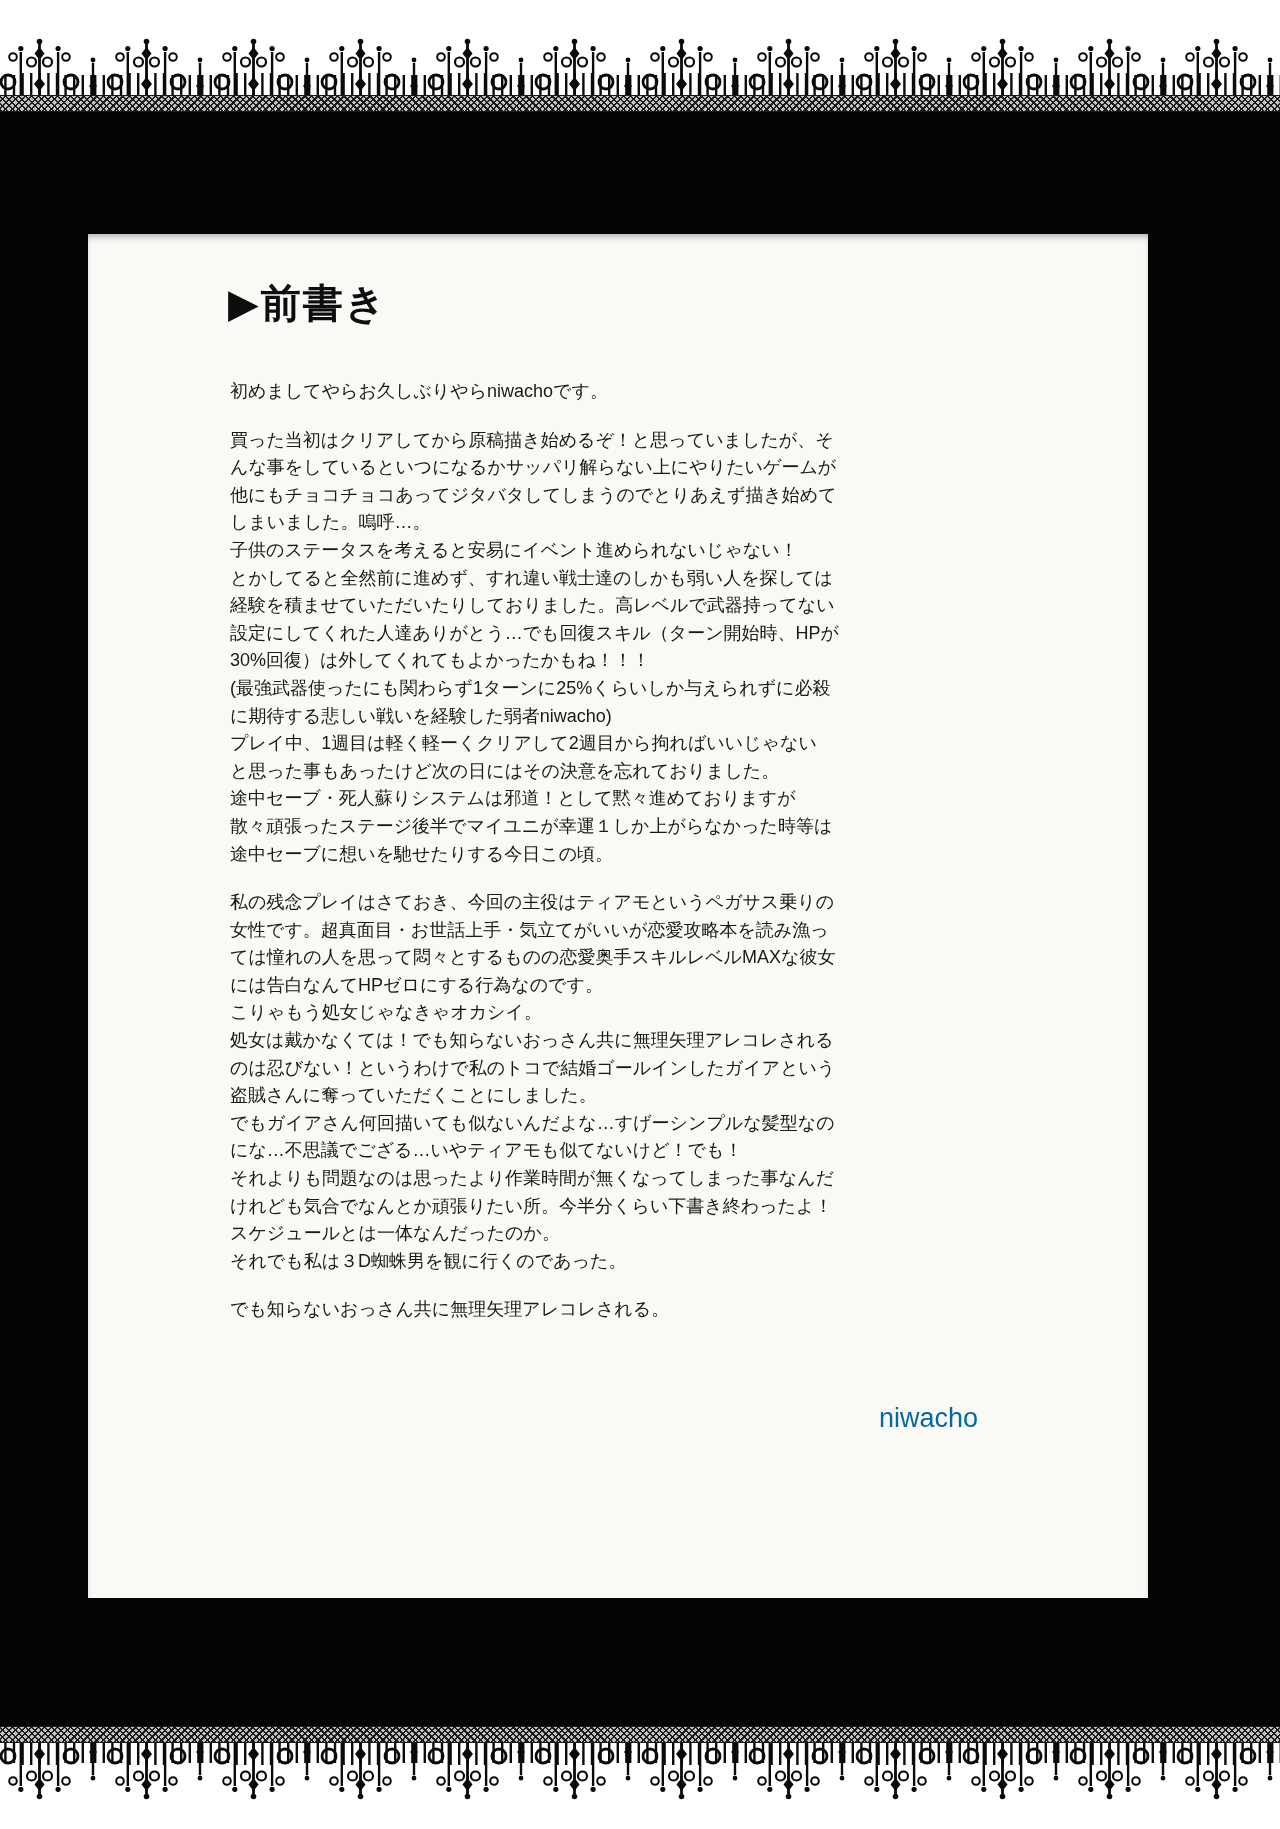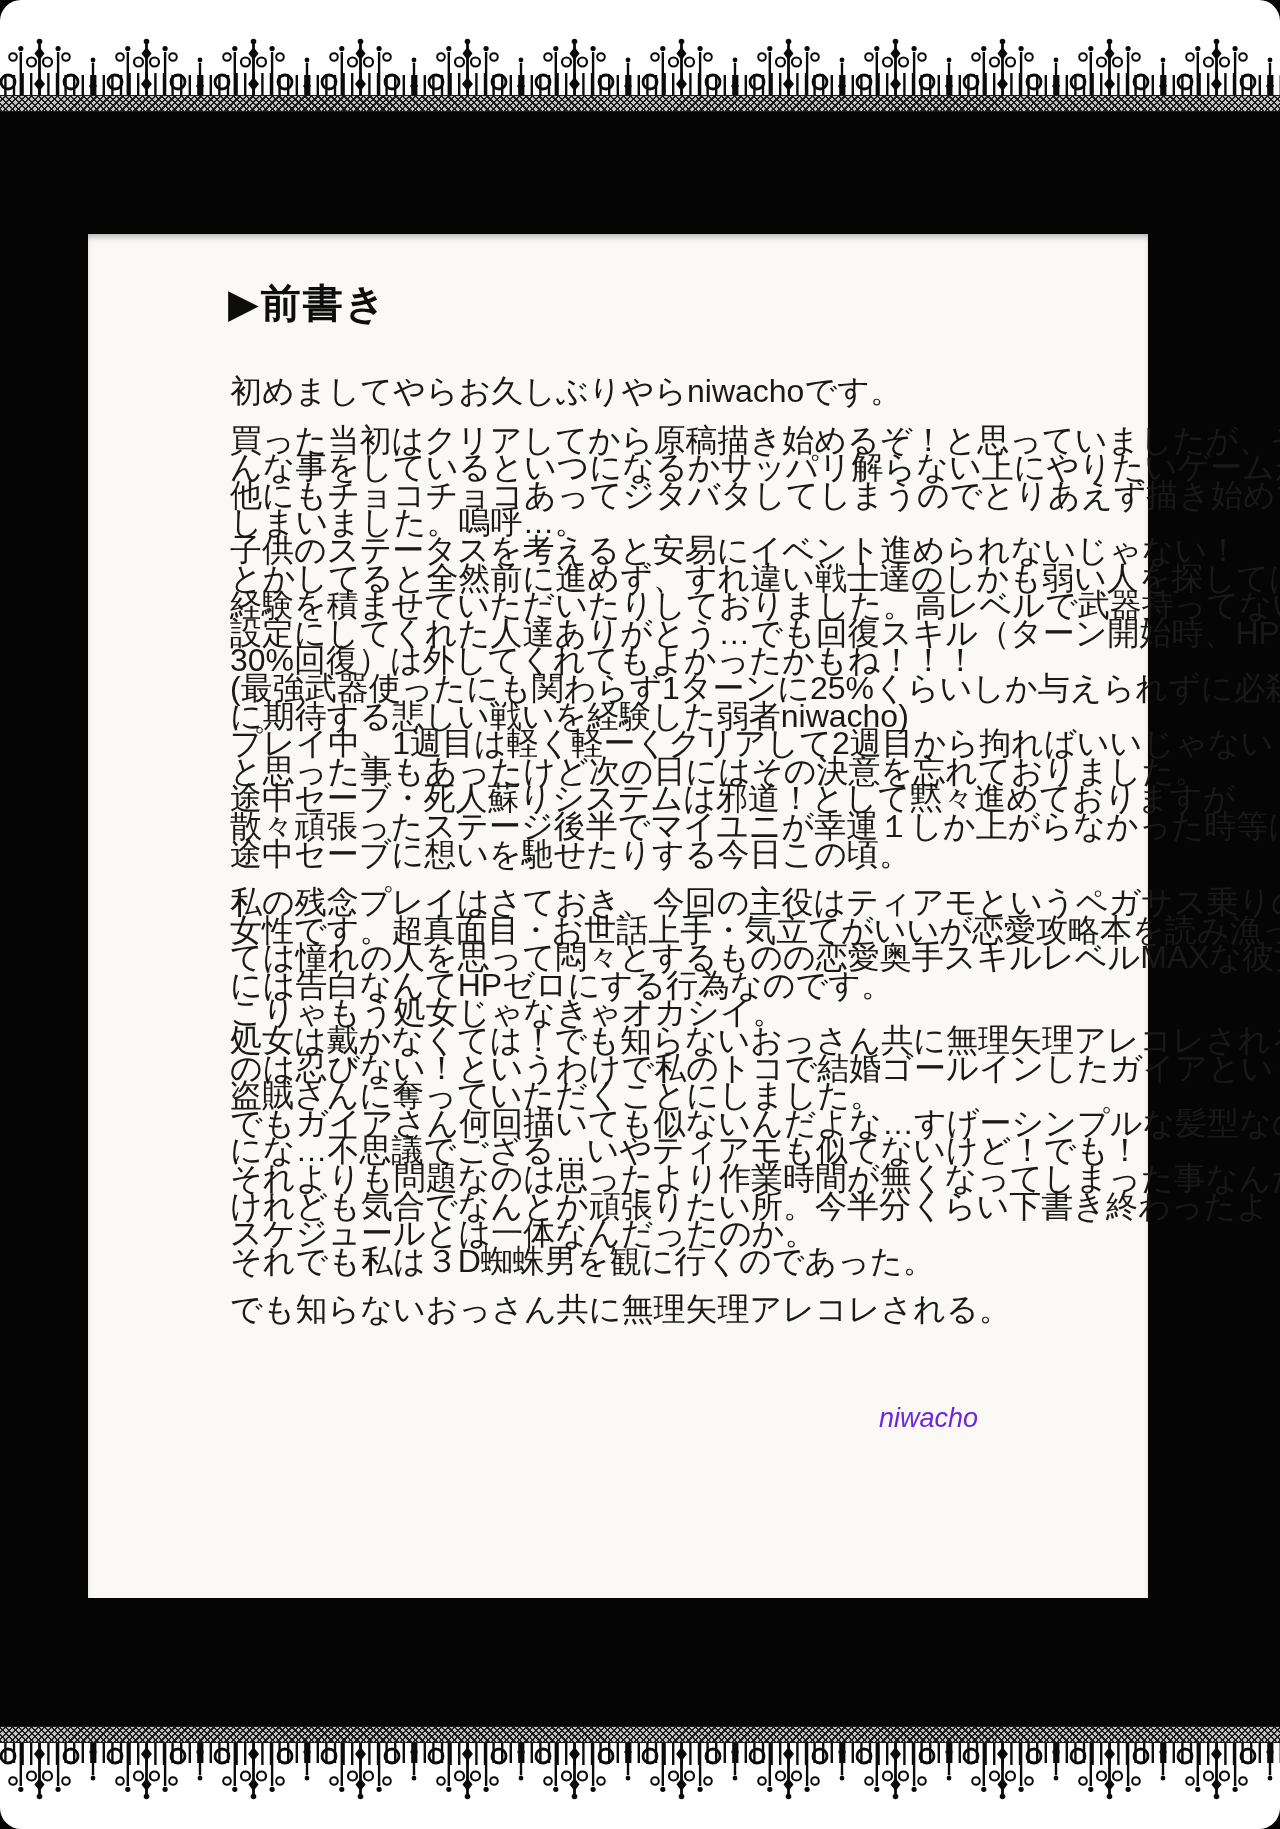--- a/index.html
+++ b/index.html
@@ -7,21 +7,20 @@
     padding: 0;
     background: #050505;
   }
   .stage {
     position: relative;
     width: 1280px;
     height: 1829px;
     overflow: hidden;
     background: #050505;
     font-family: "Liberation Sans", "DejaVu Sans", sans-serif;
-    border-radius: 21px;
   }
 
   
   .border-top {
     position: absolute;
     top: 0; left: 0; right: 0;
     height: 112px;
     background: #ffffff;
   }
   .border-bottom {
@@ -70,32 +69,31 @@
   .title {
     margin: 0 0 52px -2px;
     font-size: 40px;
     line-height: 46px;
     font-weight: bold;
     letter-spacing: 2px;
     color: #0d0d0d;
   }
   .para {
     margin: 0 0 21px 0;
-    font-size: 32px;
+    font-size: 18px;
     line-height: 27.6px;
     color: #191919;
     white-space: pre;
   }
   .signature {
     margin-top: 79px;
     padding-right: 32px;
     text-align: right;
     font-size: 27px;
-    color: #6d28d9;
-    font-style: italic;
+    color: #0369a1;
   }
 </style>
 </head>
 <body>
 
 <div class="stage">
 
   <div class="border-top">
     <svg class="lace" width="1280" height="58" viewBox="0 0 1280 58" preserveAspectRatio="none" xmlns="http://www.w3.org/2000/svg">
       <defs>

